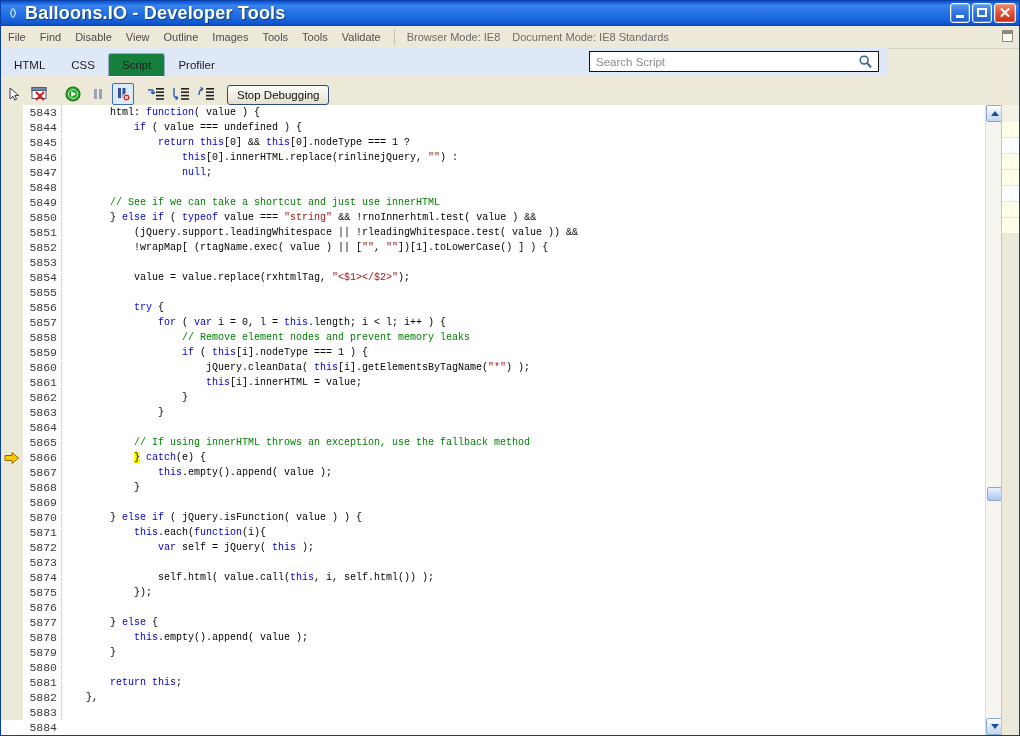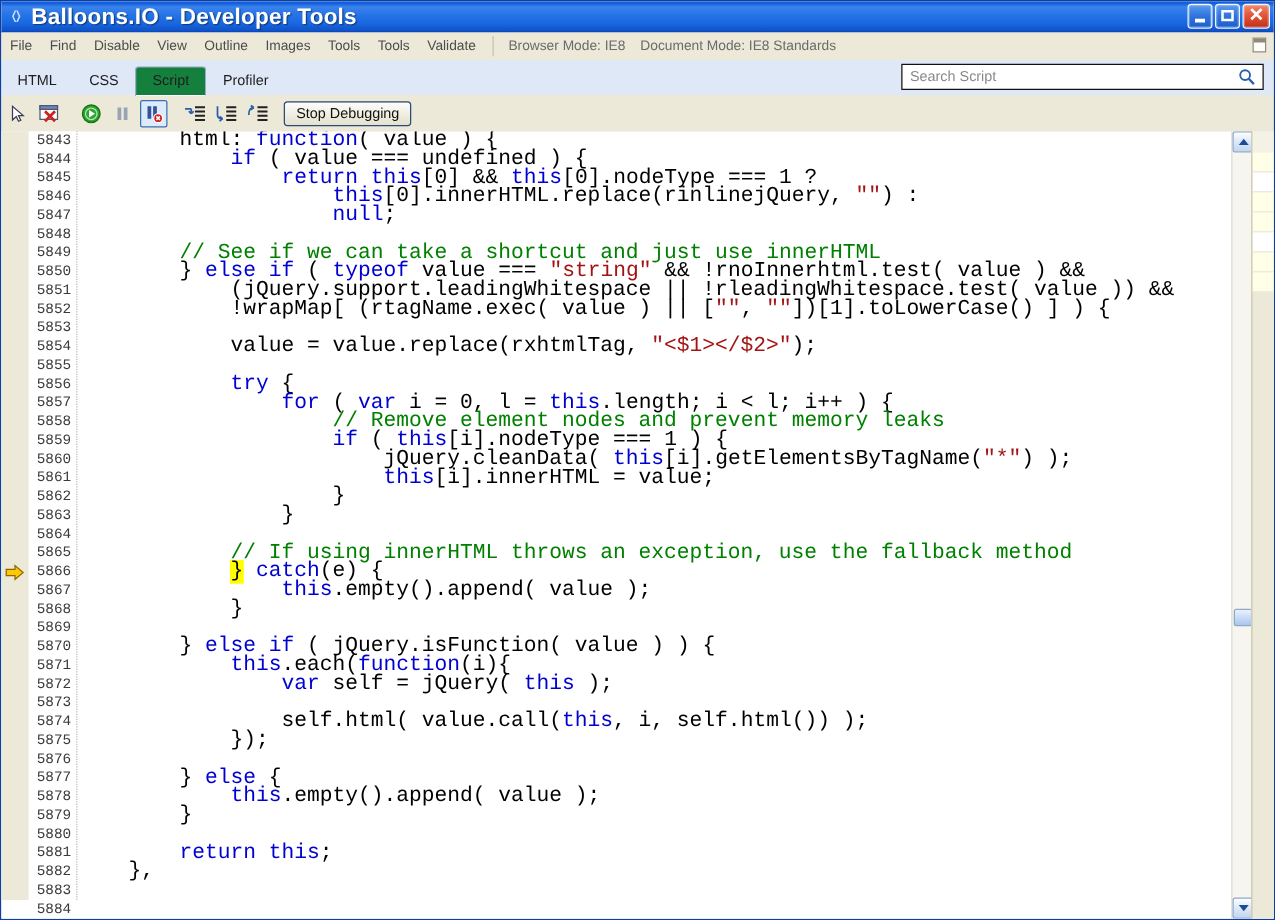--- a/index.html
+++ b/index.html
@@ -101,21 +101,21 @@
     position: relative;
   }
   .menubar-right .doc-ico:after {
     content: ""; position: absolute; left: 0; top: 0; right: 0; height: 3px;
     background: #8d8a7a;
   }
 
   
   .tabstrip {
     position: absolute; left: 0; top: 47px;
-    width: 1018px; height: 28px;
+    width: 886px; height: 28px;
     background: #dfe8f6;
     border-bottom: 1px solid #9aacc4;
     display: flex; align-items: flex-end;
   }
   .tab {
     height: 22px; line-height: 22px;
     padding: 0 13px;
     font-size: 11.5px; color: #1d1d1d;
     position: relative; box-sizing: border-box;
     white-space: nowrap;
@@ -148,21 +148,21 @@
     position: absolute; right: 5px; top: 2px;
     width: 15px; height: 15px;
   }
 
   
   .dbgbar {
     position: absolute; left: 0; top: 75px;
     width: 1018px; height: 29px;
     background: #ece9d8;
     border-bottom: 1px solid #c3bfa8;
-    display: flex; align-items: center;
+    display: flex; align-items: flex-end;
   }
   .tbtn {
     width: 22px; height: 22px; margin-left: 3px;
     position: relative; box-sizing: border-box;
     display: flex; align-items: center; justify-content: center;
   }
   .tbtn.boxed {
     border: 1px solid #3c6fb5;
     background: #dcebfb;
     border-radius: 2px;
@@ -208,21 +208,21 @@
     text-align: right;
     font-family: "Liberation Mono", monospace;
     font-size: 11.5px; color: #3a3a3a;
   }
   .gutter-nums div { height: 15px; line-height: 15px; padding-right: 4px; }
   .codescroll {
     position: absolute; left: 61px; top: 0;
     width: 940px; height: 615px;
     overflow: hidden;
     font-family: "Liberation Mono", monospace;
-    font-size: 17px;
+    font-size: 10px;
     white-space: pre;
     color: #000000;
   }
   .codescroll .ln { height: 15px; line-height: 15px; }
   .k  { color: #0000d0; }            
   .s  { color: #a31515; }            
   .c  { color: #008000; }            
   .hl { background: #ffff00; }       
 
   .exec-arrow {

